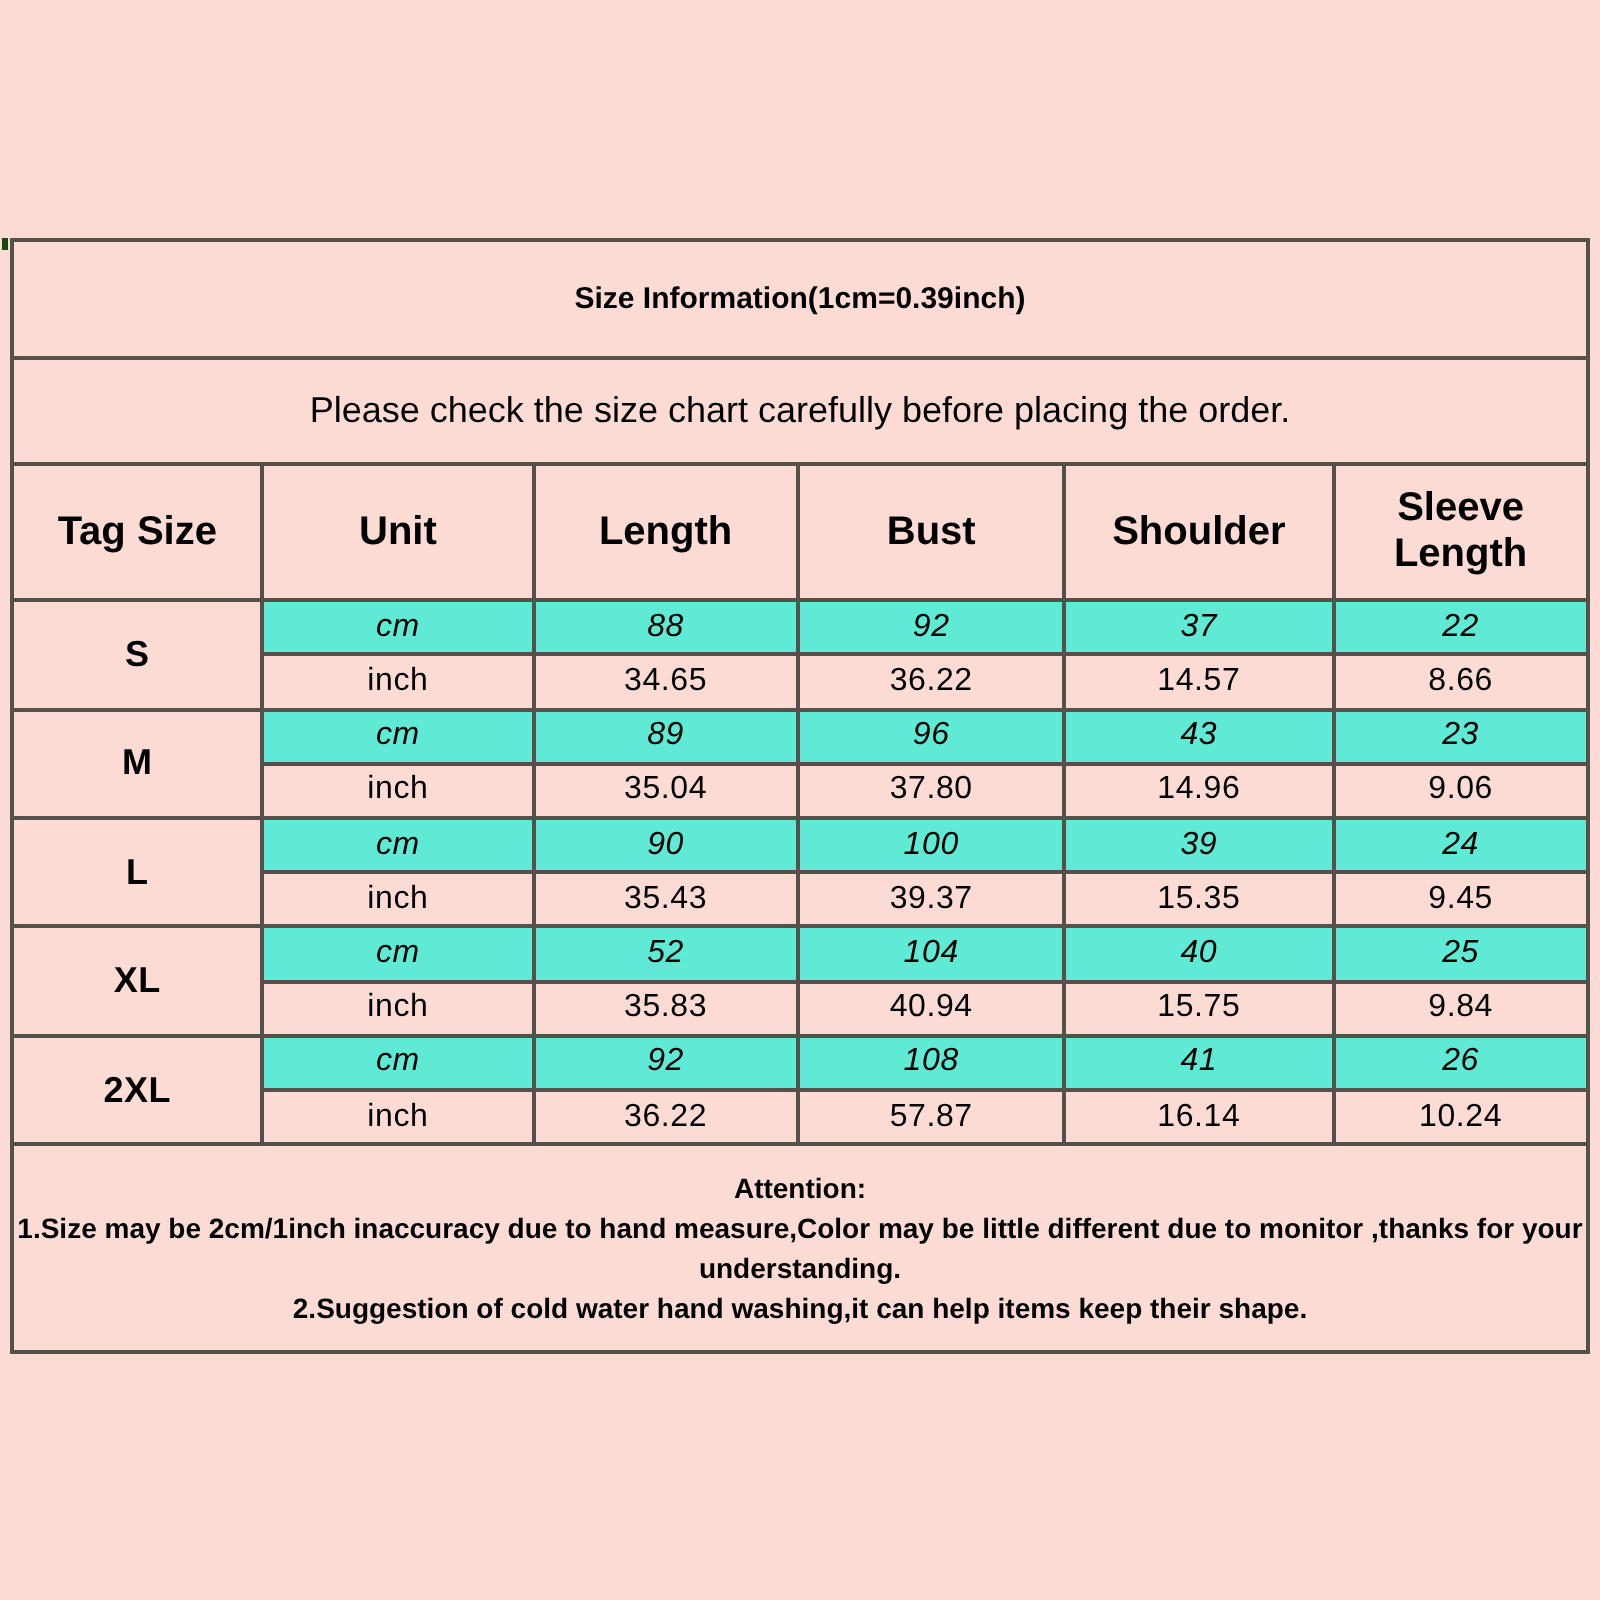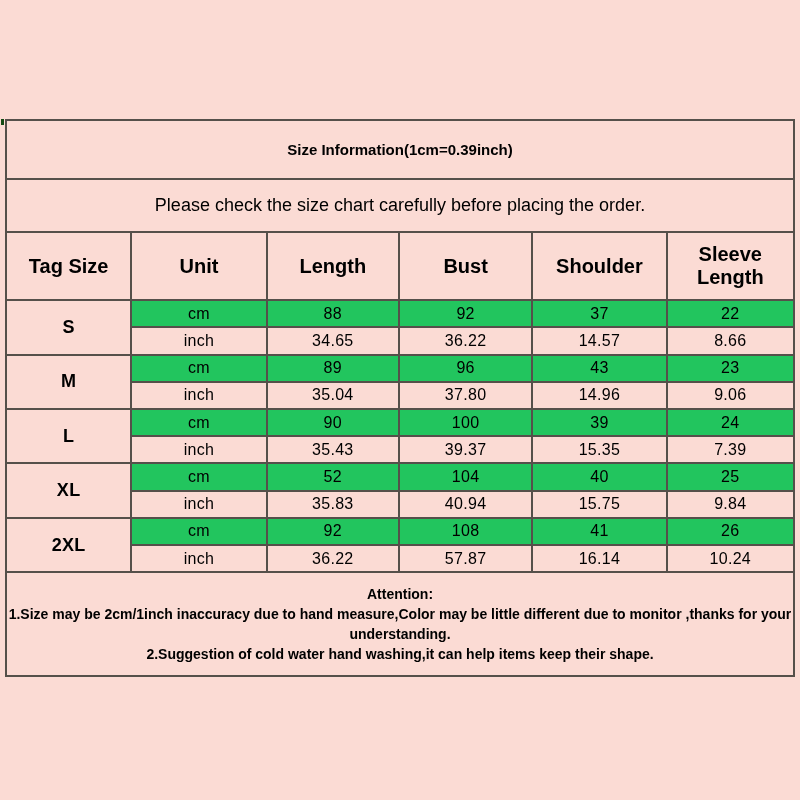--- a/index.html
+++ b/index.html
@@ -59,21 +59,22 @@
   td.tag-cell {
     font-size: 18px;
     font-weight: bold;
     letter-spacing: 0.3px;
   }
   td.value-cell, td.unit-cell {
     font-size: 16px;
     letter-spacing: 0.3px;
   }
   td.white {
-    background: #22c55e;
+    background: #5eead4;
+    font-style: italic;
   }
   td.attention-cell {
     vertical-align: bottom;
     text-align: left;
     font-size: 14px;
     line-height: 20px;
     padding: 4px 8px 5px 4px;
     border-bottom: 3px solid #9d938c;
     font-weight: bold;
   }
@@ -157,21 +158,21 @@
       <td class="value-cell white">90</td>
       <td class="value-cell white">100</td>
       <td class="value-cell white">39</td>
       <td class="value-cell white">24</td>
     </tr>
     <tr class="row-data">
       <td class="unit-cell">inch</td>
       <td class="value-cell">35.43</td>
       <td class="value-cell">39.37</td>
       <td class="value-cell">15.35</td>
-      <td class="value-cell">7.39</td>
+      <td class="value-cell">9.45</td>
     </tr>
 
     <tr class="row-data">
       <td rowspan="2" class="tag-cell">XL</td>
       <td class="unit-cell white">cm</td>
       <td class="value-cell white">52</td>
       <td class="value-cell white">104</td>
       <td class="value-cell white">40</td>
       <td class="value-cell white">25</td>
     </tr>

